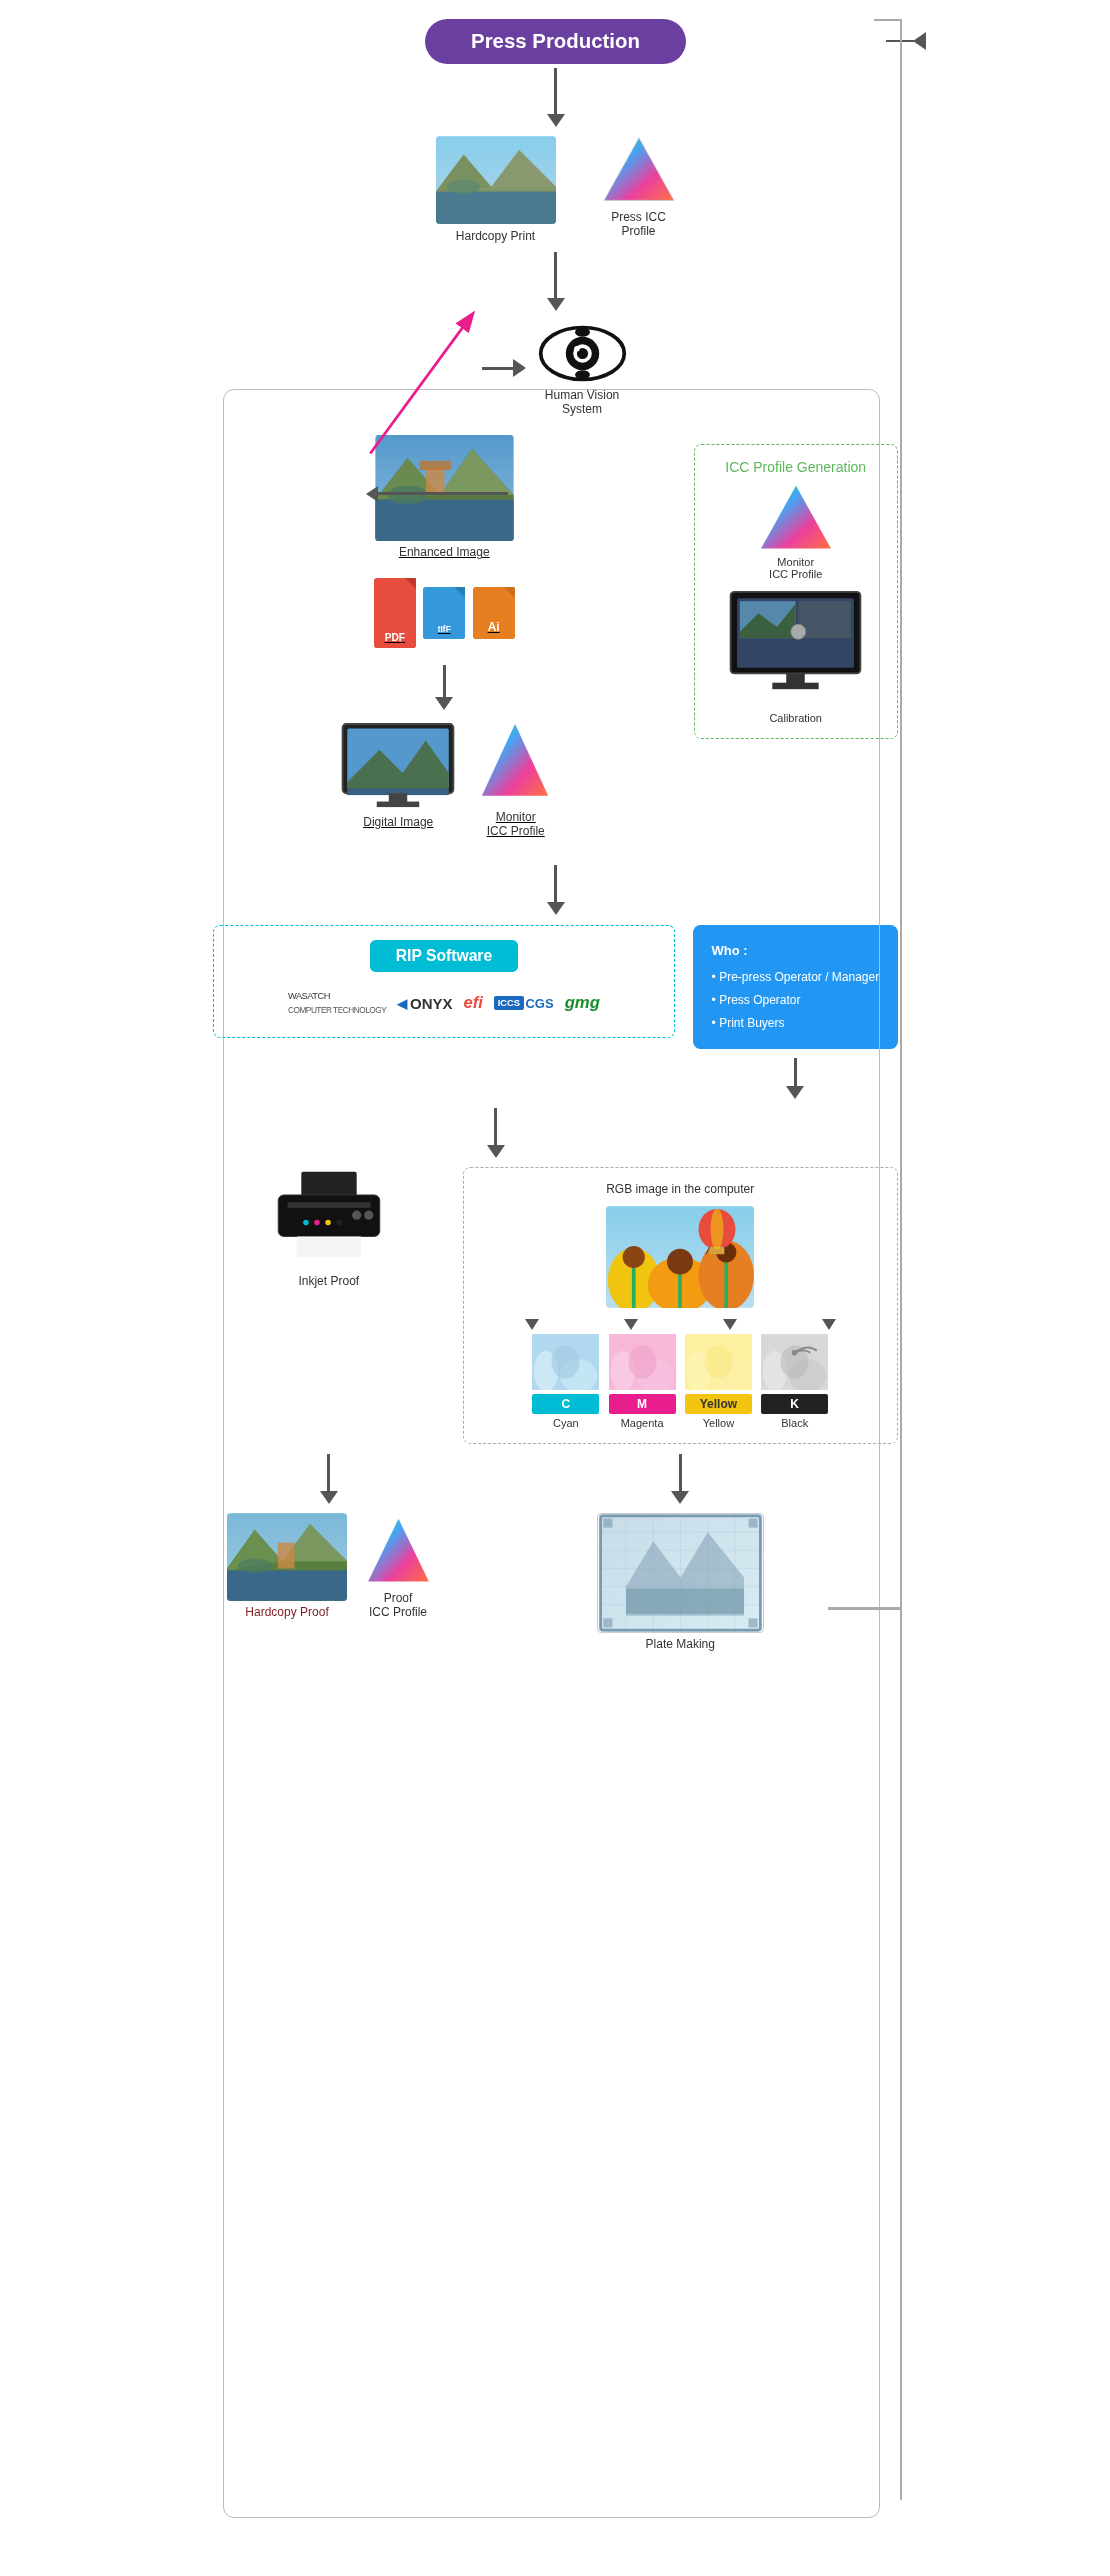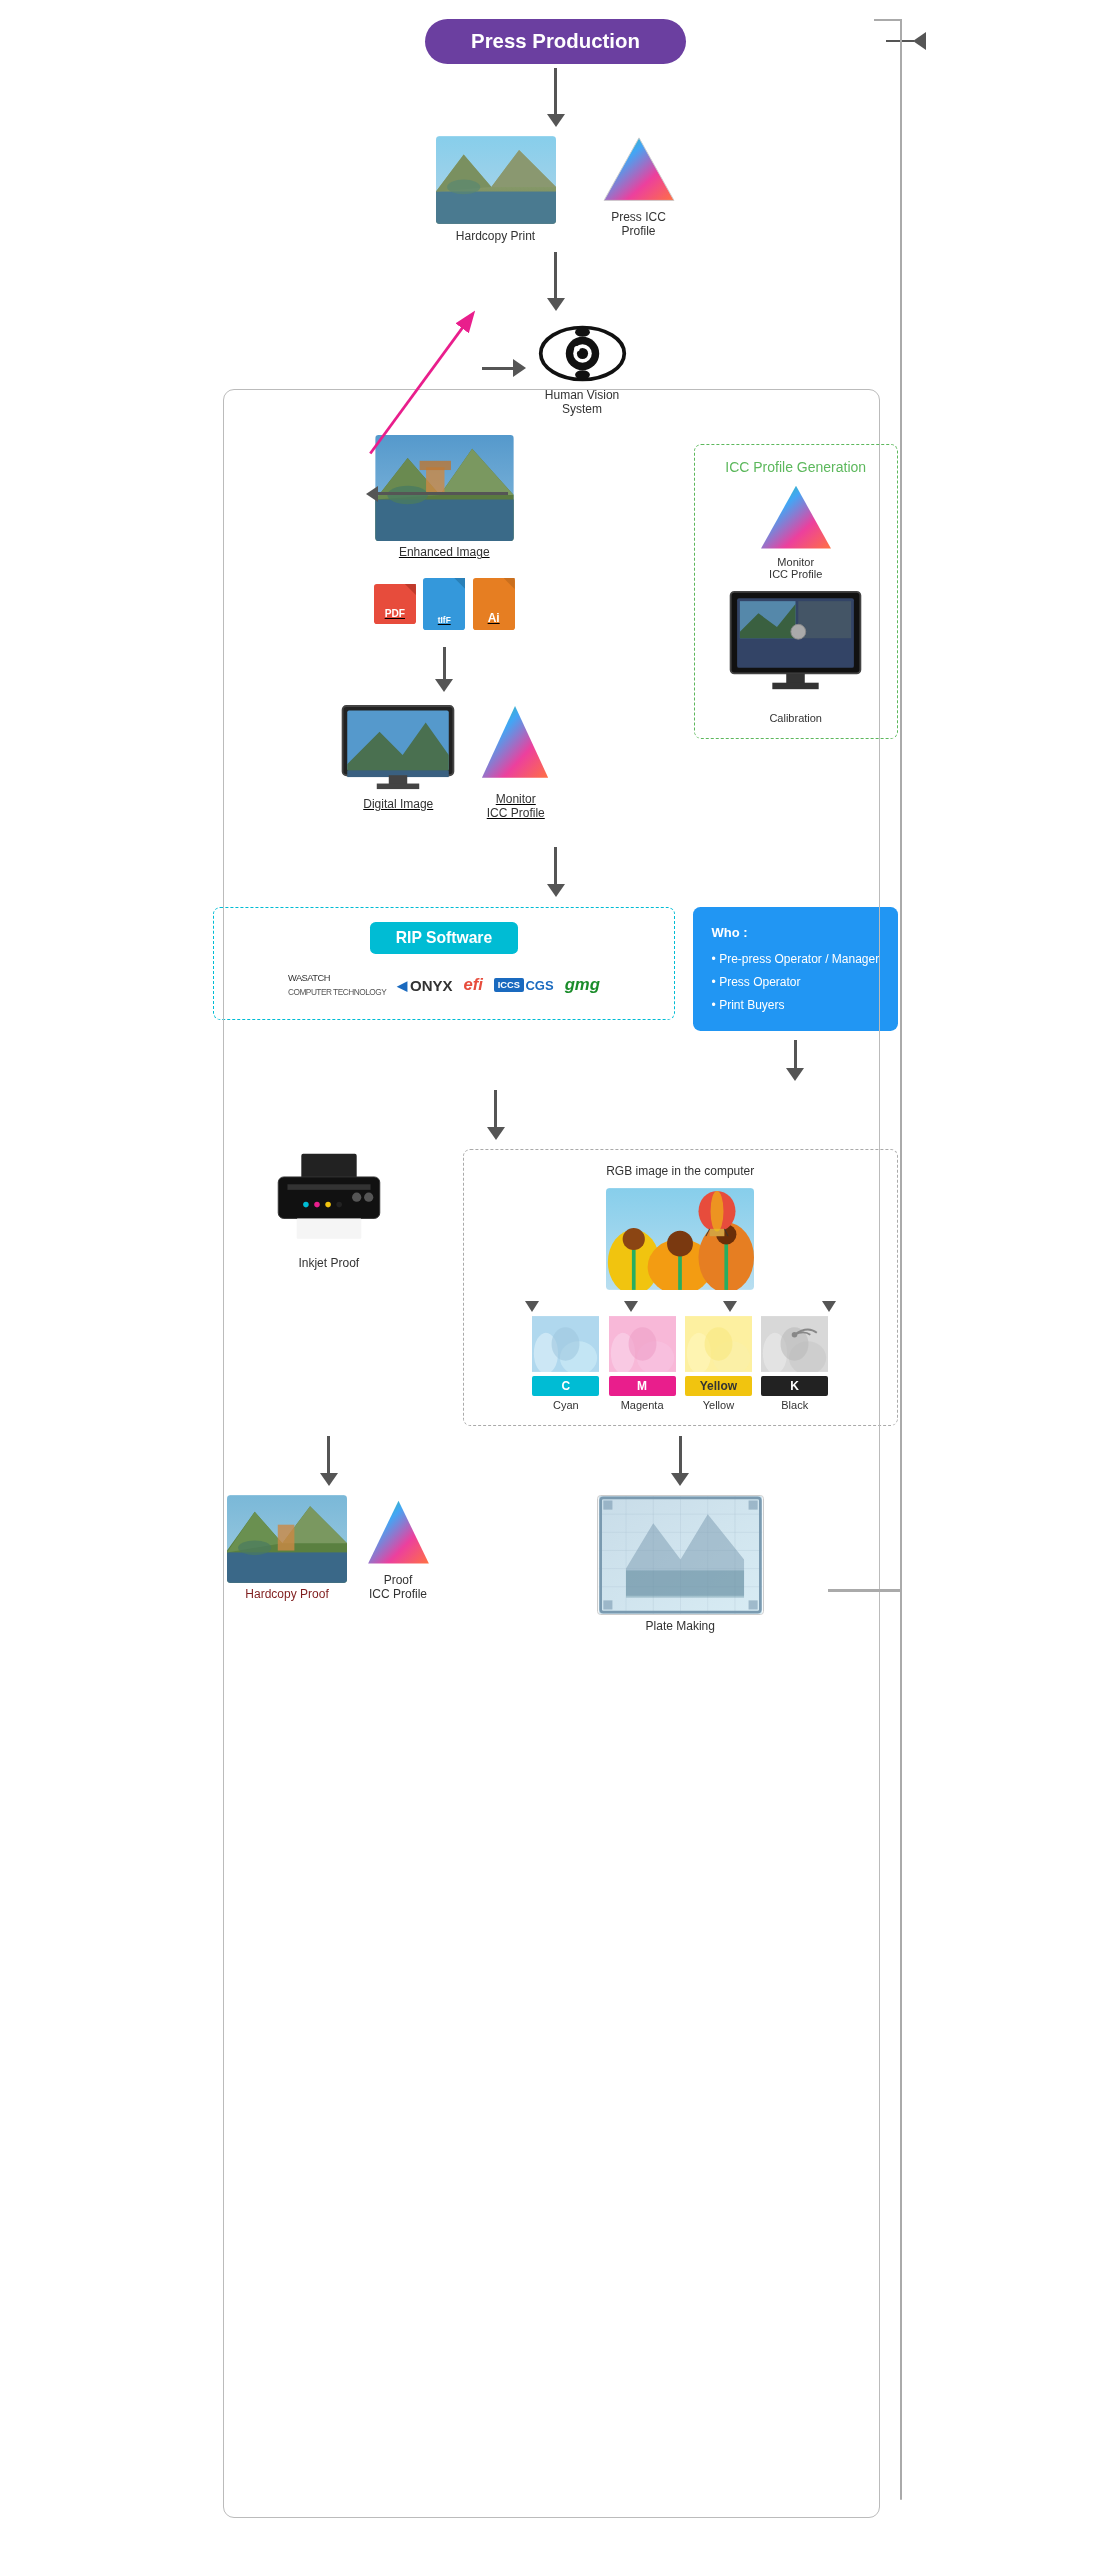--- a/index.html
+++ b/index.html
@@ -137,21 +137,21 @@
             <ellipse cx="35" cy="65" rx="22" ry="10" fill="#4a7a60" opacity="0.8"></ellipse>
 
             <rect x="55" y="35" width="20" height="30" fill="#cc8844" opacity="0.8"></rect>
             <rect x="48" y="28" width="34" height="10" fill="#bb7733" opacity="0.8"></rect>
           </svg>
           <div style="font-size:12px; margin-top:4.6px; color:#333;">Enhanced Image</div>
         </div>
       </div>
 
       <div style="display:flex; gap:7.4px; align-items:center; margin:14px 0;">
-        <div style="width:42px; height:40px; background:#e74c3c; color:white; font-weight:bold; font-size:10.2px; display:flex; flex-direction:column; align-items:center; justify-content:flex-end; padding-bottom:4.6px; border-radius:2.8px; position:relative;">
+        <div style="width:42px; height:70px; background:#e74c3c; color:white; font-weight:bold; font-size:10.2px; display:flex; flex-direction:column; align-items:center; justify-content:flex-end; padding-bottom:4.6px; border-radius:2.8px; position:relative;">
           <div style="position:absolute; top:0; right:0; width:11px; height:11px; background:#c0392b; clip-path:polygon(0 0,100% 100%,100% 0);"></div>
           <span>PDF</span>
         </div>
         <div style="width:42px; height:52px; background:#3498db; color:white; font-weight:bold; font-size:8.3px; display:flex; flex-direction:column; align-items:center; justify-content:flex-end; padding-bottom:4.6px; border-radius:2.8px; position:relative;">
           <div style="position:absolute; top:0; right:0; width:11px; height:11px; background:#2980b9; clip-path:polygon(0 0,100% 100%,100% 0);"></div>
           <span>tIfF</span>
         </div>
         <div style="width:42px; height:52px; background:#e67e22; color:white; font-weight:bold; font-size:12px; display:flex; flex-direction:column; align-items:center; justify-content:flex-end; padding-bottom:4.6px; border-radius:2.8px; position:relative;">
           <div style="position:absolute; top:0; right:0; width:11px; height:11px; background:#ca6f1e; clip-path:polygon(0 0,100% 100%,100% 0);"></div>
           <span>Ai</span>

